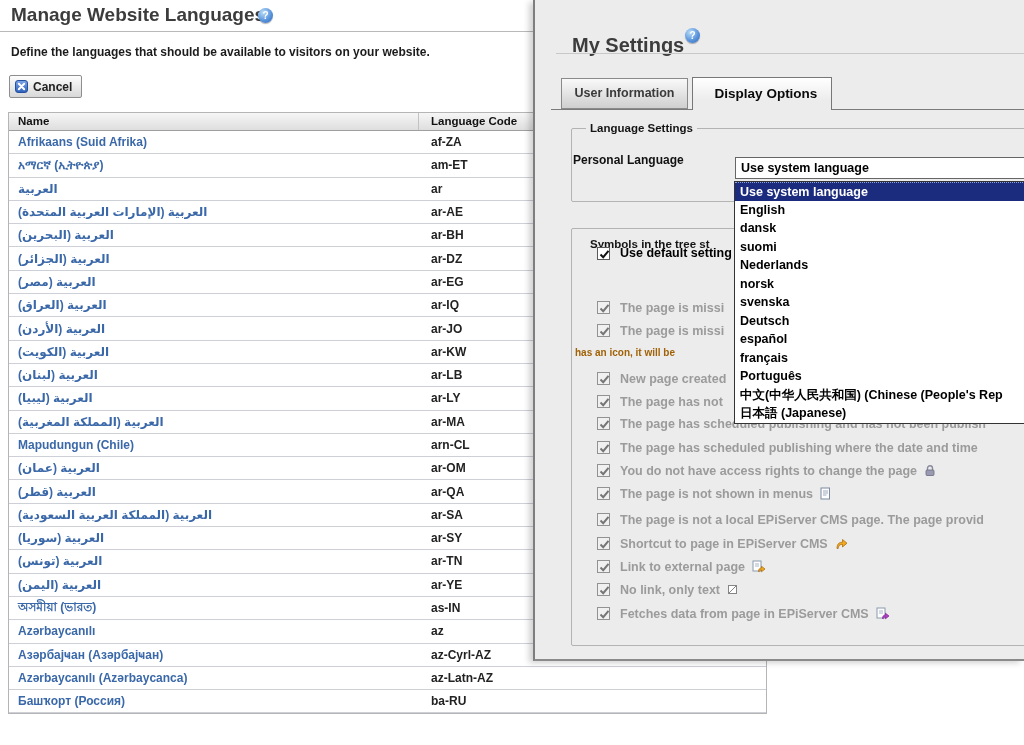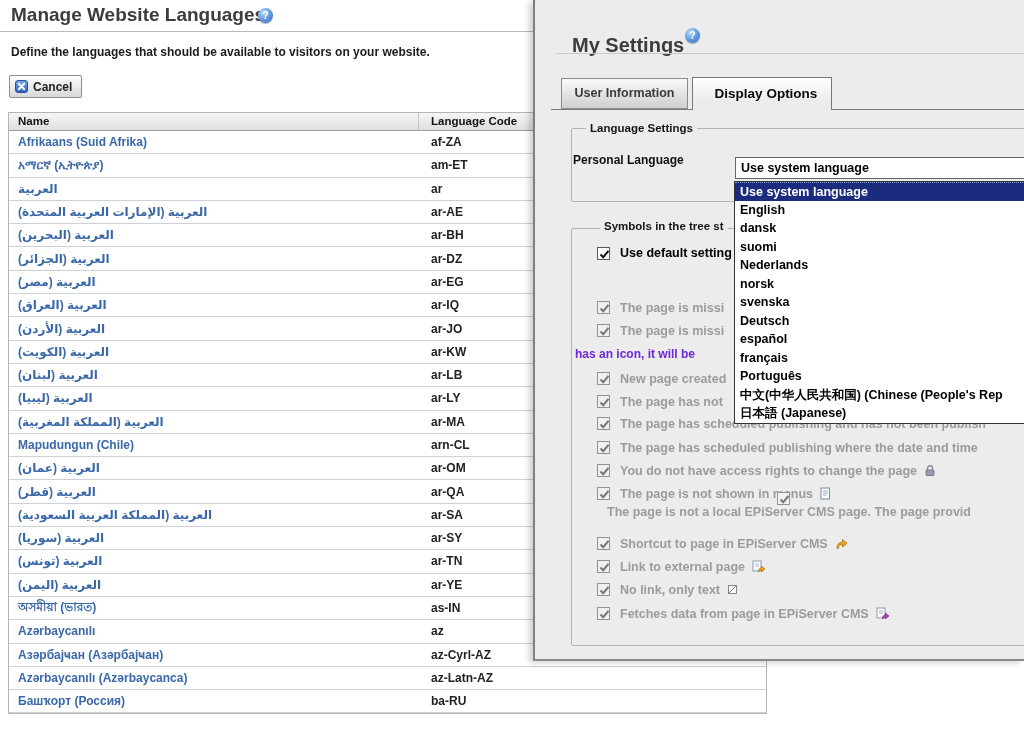--- a/index.html
+++ b/index.html
@@ -56,21 +56,21 @@
         white-space:nowrap;cursor:pointer;}
   .opt.sel{background:#1b2c7e;color:#fff;border-top:1px dotted #8fa3d8;}
   .cb{position:relative;width:13px;height:13px;border:1px solid #5a5a5a;background:#fff;flex:0 0 13px;}
   .cb svg{position:absolute;left:0;top:0;}
   .cb.dis{border-color:#929292;background:#f0f0f0;}
   .ud-row{left:62px;top:246px;display:flex;align-items:center;z-index:2;}
   .ud-label{margin-left:10px;font-size:12.5px;font-weight:700;color:#000;white-space:nowrap;}
   .symrow{position:absolute;left:62px;display:flex;align-items:center;height:15px;z-index:2;}
   .symtext{margin-left:10px;font-size:12.5px;font-weight:700;color:#9b9b9b;white-space:nowrap;}
   .symicon{margin-left:7px;display:inline-flex;align-items:center;}
-  .symwrap{position:absolute;left:40px;font-size:12px;font-weight:700;color:#6d28d9;z-index:2;white-space:nowrap;}
+  .symwrap{position:absolute;left:40px;font-size:10px;font-weight:700;color:#a16207;z-index:2;white-space:nowrap;}
 </style>
 </head>
 <body>
 
 <div class="stage">
 
   <section>
     <h1 class="abs lp-title" style="margin:0;">Manage Website Languages</h1>
     <span class="abs help" style="left:258px;top:8px;"></span>
     <div class="abs lp-hr"></div>
@@ -216,21 +216,21 @@
         <div class="opt">svenska</div>
         <div class="opt">Deutsch</div>
         <div class="opt">español</div>
         <div class="opt">français</div>
         <div class="opt">Português</div>
         <div class="opt">中文(中华人民共和国) (Chinese (People's Rep</div>
         <div class="opt">日本語 (Japanese)</div>
       </div>
 
     <div class="fieldset" style="left:36px;top:228px;width:480px;height:418px;"></div>
-    <div class="legend" style="left:51px;top:220px;margin-left:14px;">Symbols in the tree st</div>
+    <div class="legend" style="left:51px;top:238px;">Symbols in the tree st</div>
 
     <div class="abs ud-row">
       <span class="cb">
         <svg width="13" height="13" viewBox="0 0 13 13">
             <path d="M2.5 6.5 L5.2 9.2 L10.5 2.8" stroke="#111" stroke-width="2" fill="none"></path>
           </svg>
       </span>
       <span class="ud-label">Use default setting</span>
     </div>
 
@@ -307,21 +307,21 @@
           <span class="symtext">The page is not shown in menus</span>
           <span class="symicon">
             <svg width="11" height="13" viewBox="0 0 11 13">
               <rect x="1" y="1" width="8.5" height="11" fill="#fdfdff" stroke="#7a8aa0"></rect>
               <line x1="3" y1="4" x2="8" y2="4" stroke="#9aaabe"></line>
               <line x1="3" y1="6" x2="8" y2="6" stroke="#9aaabe"></line>
               <line x1="3" y1="8" x2="6.5" y2="8" stroke="#9aaabe"></line>
             </svg>
           </span>
         </div>
-        <div class="symrow" style="top: 492px; flex-direction: column;">
+        <div class="symrow" style="top: 512px;">
           <span class="cb dis">
             <svg width="13" height="13" viewBox="0 0 13 13">
               <path d="M2.5 6.5 L5.2 9.2 L10.5 2.8" stroke="#767676" stroke-width="2" fill="none"></path>
             </svg>
           </span>
           <span class="symtext">The page is not a local EPiServer CMS page. The page provid</span>
         </div>
         <div class="symrow" style="top: 536px;">
           <span class="cb dis">
             <svg width="13" height="13" viewBox="0 0 13 13">

